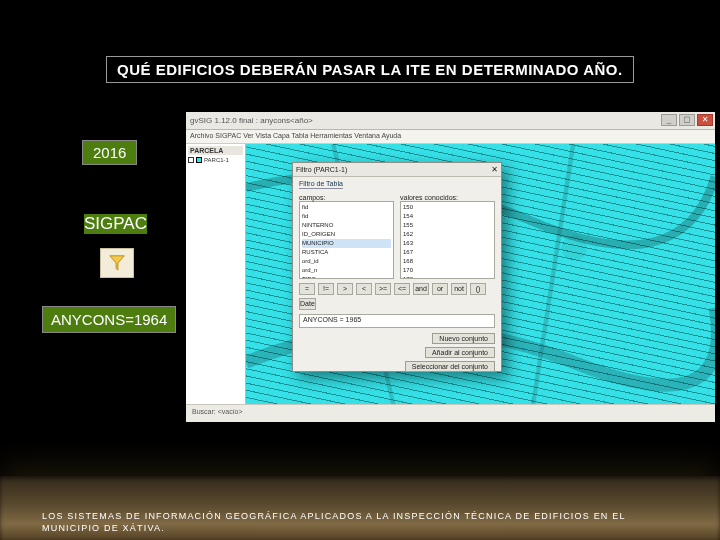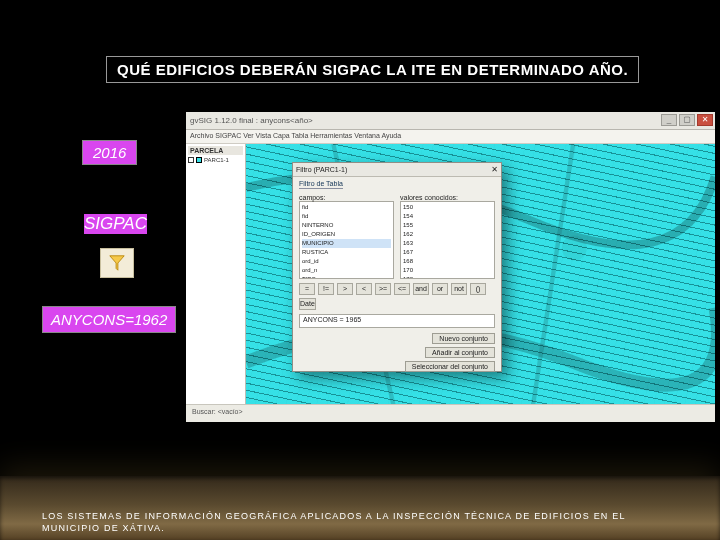--- a/index.html
+++ b/index.html
@@ -26,25 +26,24 @@
     border: 1px solid #999;
     background: #000;
     color: #fff;
     font-weight: 700;
     font-size: 15px;
     letter-spacing: .5px;
   }
   .label-box {
     position: absolute;
     border: 1px solid #888;
-    background: #d946ef;
+    background: #4d7c0f;
     color: #fff;
     padding: 3px 10px;
     font-size: 15px;
-    font-style: italic;
   }
   .lbl-year { top: 140px; left: 82px; }
   .lbl-filter { top: 214px; left: 84px; border: none; padding: 0; font-size: 17px; }
   .lbl-expr  { top: 306px; left: 42px; font-size: 15px; padding: 4px 8px; }
   .filter-icon-box {
     position: absolute;
     top: 248px; left: 100px;
     width: 34px; height: 30px;
     background: #f3ecd8;
     border: 1px solid #c8bf9e;
@@ -172,33 +171,33 @@
     font-size: 9px;
     letter-spacing: 1.2px;
     line-height: 1.35;
   }
 </style>
 </head>
 <body>
 
 <div class="gold"></div>
 
-<div class="title-box">QUÉ EDIFICIOS DEBERÁN SIGPAC LA ITE EN DETERMINADO AÑO.</div>
+<div class="title-box">QUÉ EDIFICIOS DEBERÁN PASAR LA ITE EN DETERMINADO AÑO.</div>
 
 <div class="label-box lbl-year">2016</div>
 
 <div class="lbl-filter label-box">SIGPAC</div>
 
 <div class="filter-icon-box">
   <svg class="funnel" viewBox="0 0 20 20">
     <path d="M2 2 L18 2 L11 10 L11 18 L9 16 L9 10 Z" fill="#f6c94a" stroke="#b9860b" stroke-width="1"></path>
   </svg>
 </div>
 
-<div class="label-box lbl-expr">ANYCONS=1962</div>
+<div class="label-box lbl-expr">ANYCONS=1964</div>
 
 <div class="screenshot">
   <div class="gis-titlebar">
     <span>gvSIG 1.12.0 final : anycons&lt;año&gt;</span>
     <div class="winbtn">
       <span>_</span>
       <span>▢</span>
       <span class="close">✕</span>
     </div>
   </div>

